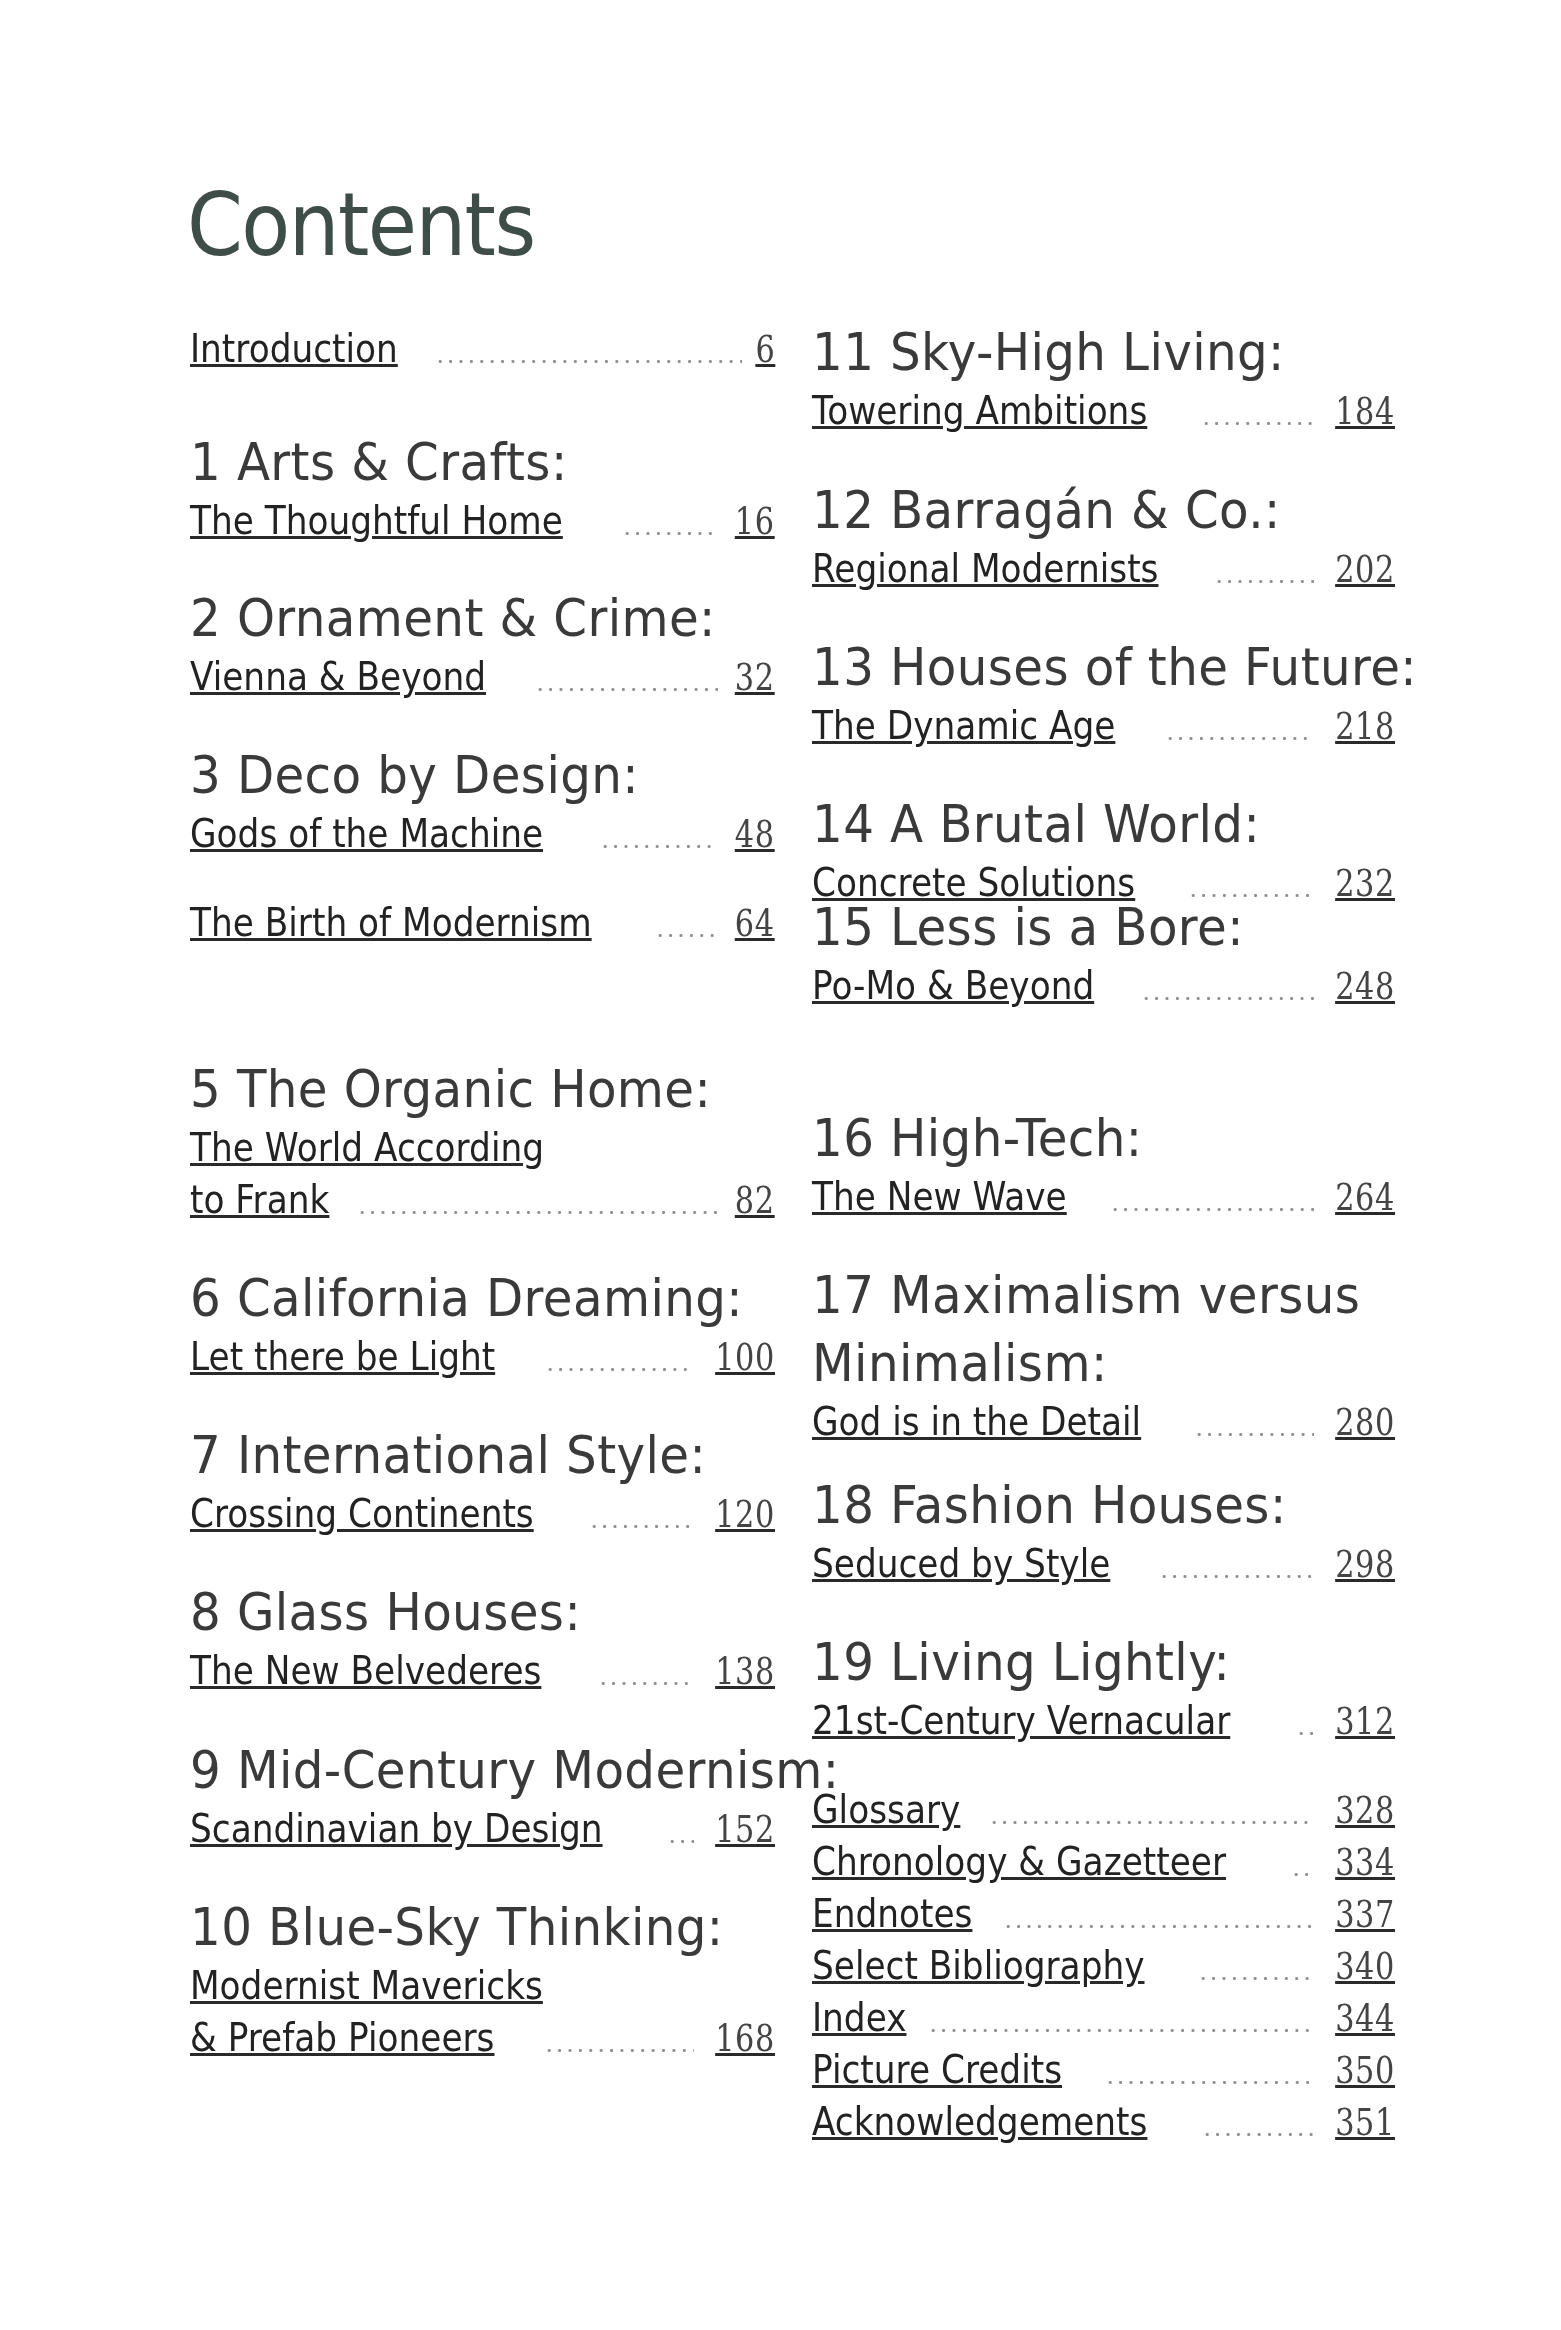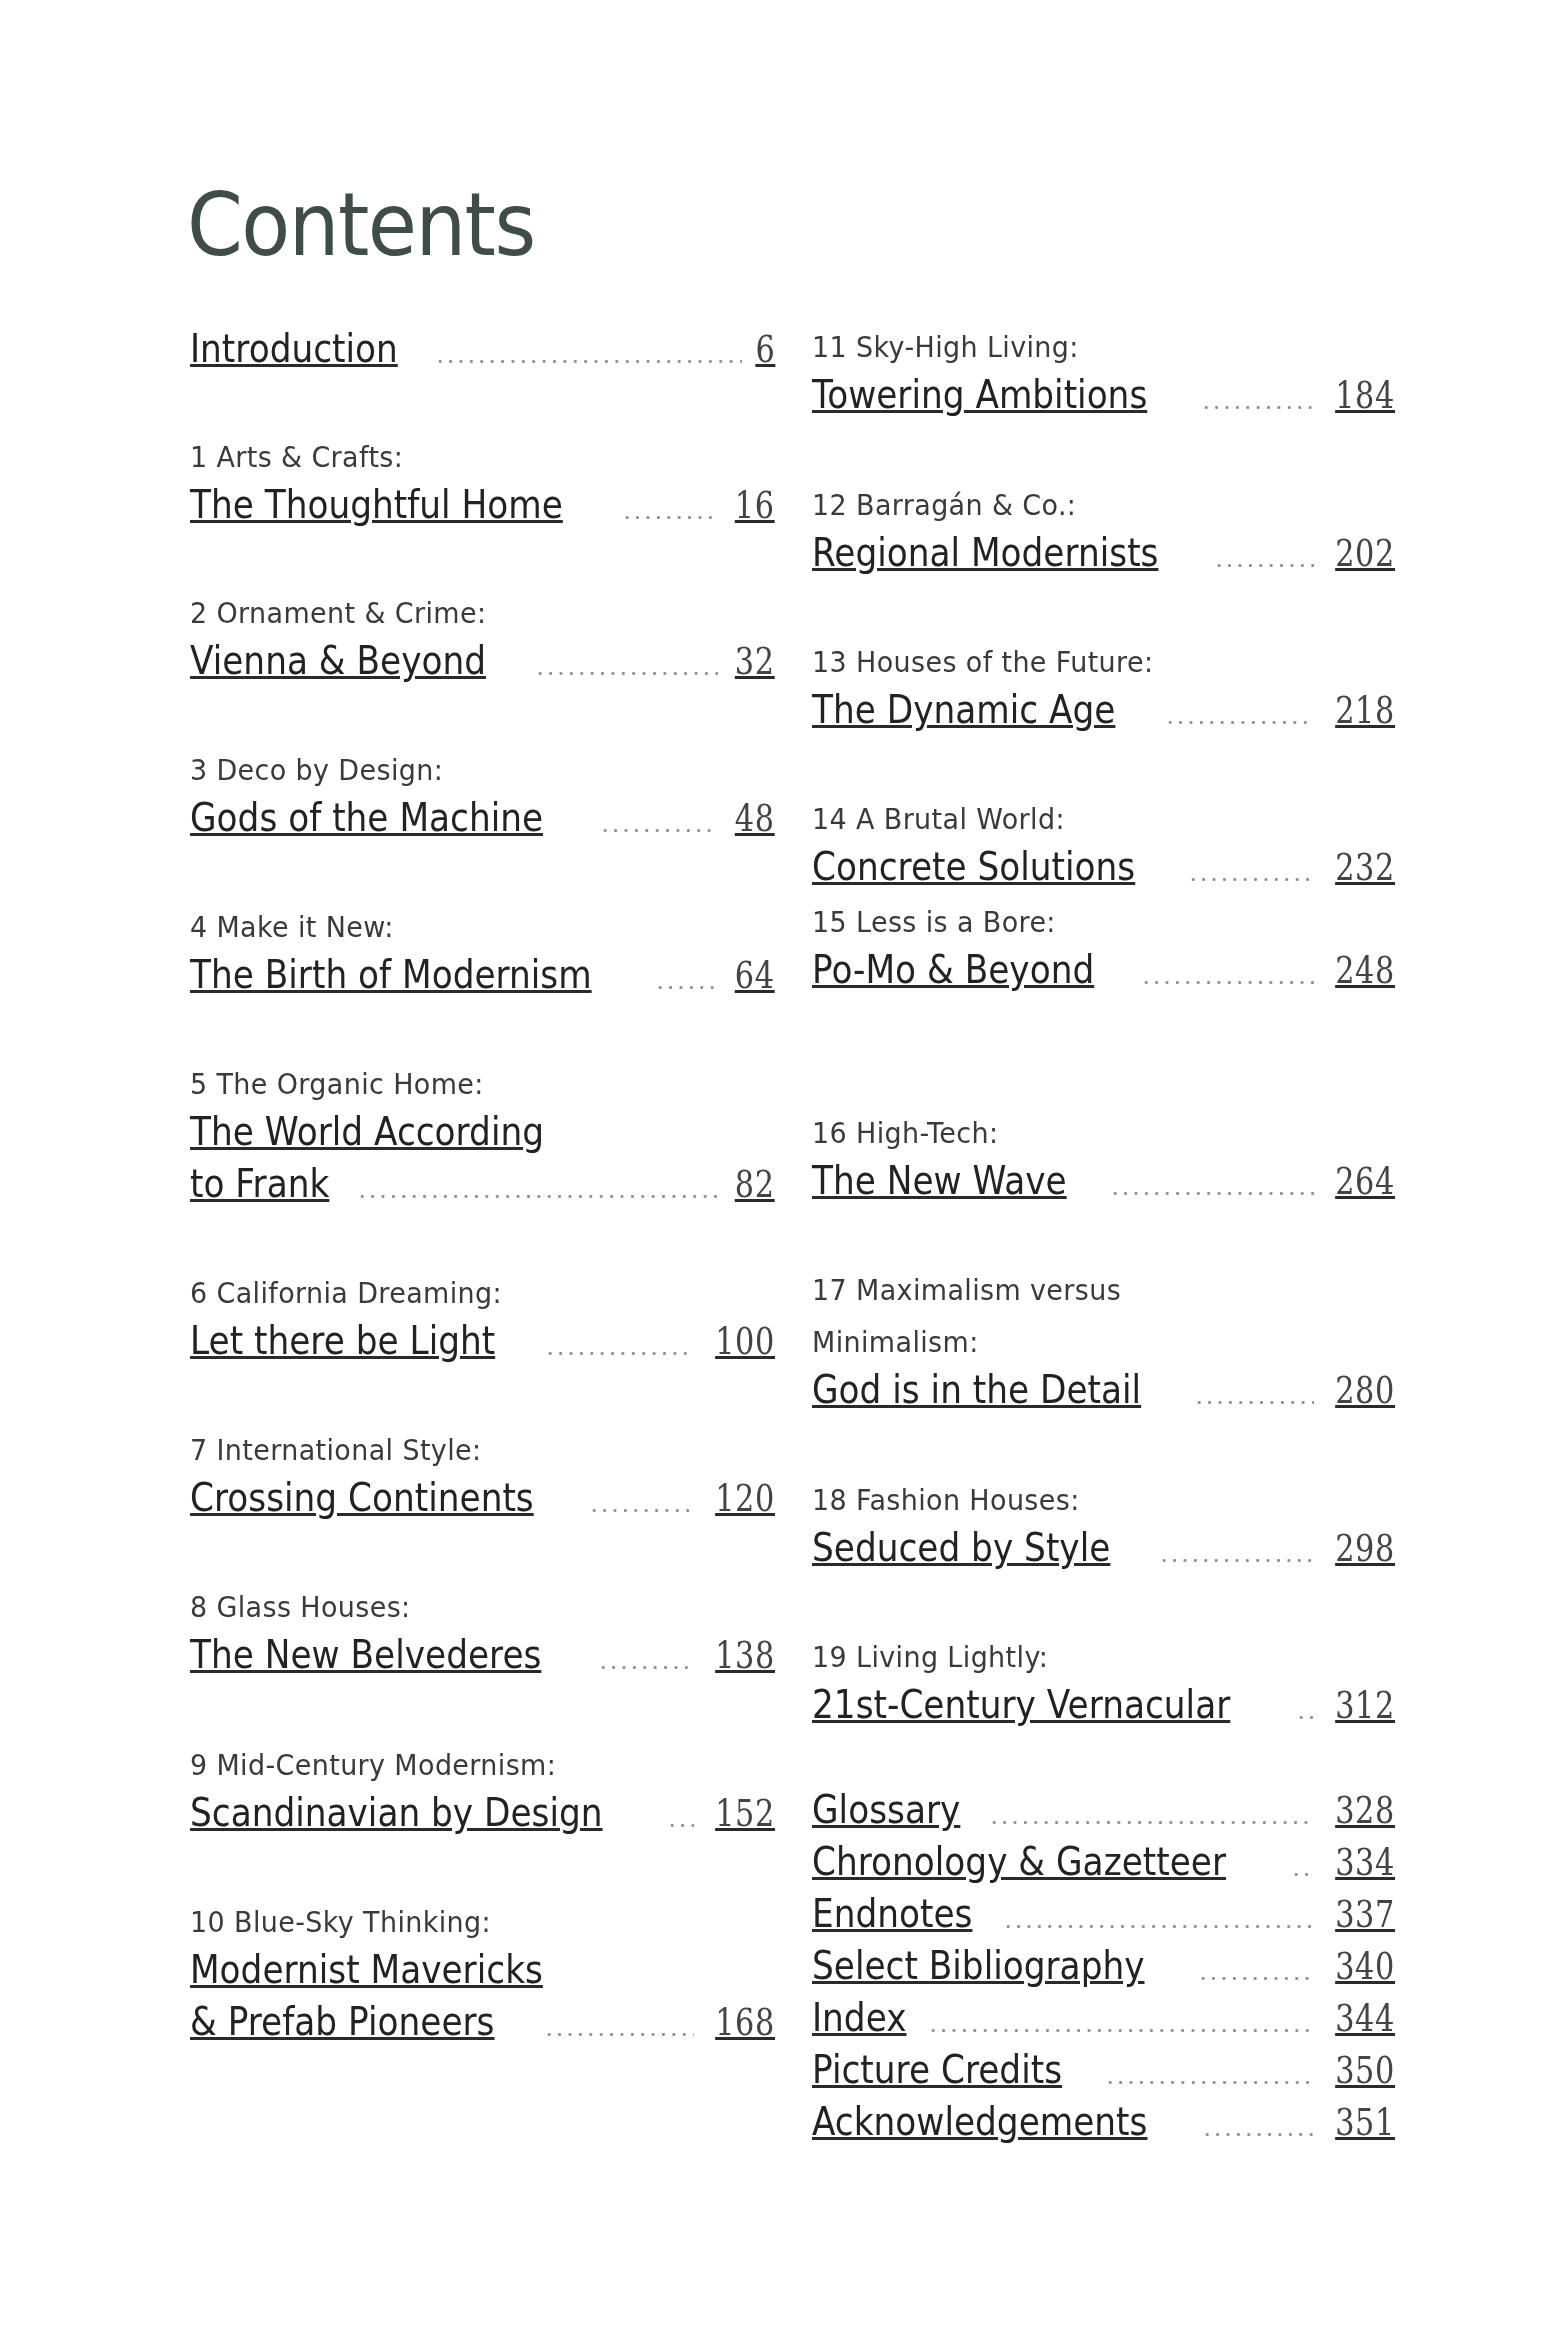--- a/index.html
+++ b/index.html
@@ -13,21 +13,21 @@
   }
   .col { position: absolute; top: 0; }
   .col-left { left: 190px; width: 585px; }
   .col-right { left: 812px; width: 583px; }
   .entry { position: absolute; left: 0; right: 0; }
   .line {
     position: relative; height: 52px; display: flex; align-items: flex-end;
     font-family: "DejaVu Sans", sans-serif; color: #2a2a2a; white-space: nowrap;
   }
   .line .txt { padding-bottom: 6.7px; line-height: 1; }
-  .title-line { font-size: 29px; font-weight: 300; letter-spacing: 0.4px; color: #333; }
+  .title-line { font-size: 52px; font-weight: 300; letter-spacing: 0.4px; color: #333; margin-top: 16px; }
   .title-line .txt { transform: scaleX(0.93); transform-origin: left bottom; display: inline-block; font-weight: 400; color: #3a3a3a; }
   .sub-line { font-size: 39px; text-decoration: underline; }
   .sub-line .txt { transform: scaleX(0.88); transform-origin: left bottom; display: inline-block; font-weight: 500; color: #222; }
   .leader {
     flex: 1; height: 3.3px; margin: 0 8.4px 11.7px 8.4px;
     background-image: radial-gradient(circle, #777 1.3px, transparent 1.8px);
     background-size: 10.4px 3.3px; background-repeat: repeat-x; background-position: left center;
     opacity: 0.85;
   }
   .pg {
@@ -79,23 +79,20 @@
           <span class="txt">3 Deco by Design:</span>
         </div>
       <div class="line sub-line">
           <span class="txt">Gods of the Machine</span>
           <span class="leader"></span>
           <span class="pg">48</span>
         </div>
     </div>
 
     <div class="entry" style="top:897px">
-      <div class="line title-line">
-          <span class="txt">4 Make it New:</span>
-        </div>
       <div class="line sub-line">
           <span class="txt">The Birth of Modernism</span>
           <span class="leader"></span>
           <span class="pg">64</span>
         </div>
     </div>
 
     <div class="entry" style="top:1054px">
       <div class="line title-line">
           <span class="txt">5 The Organic Home:</span>

